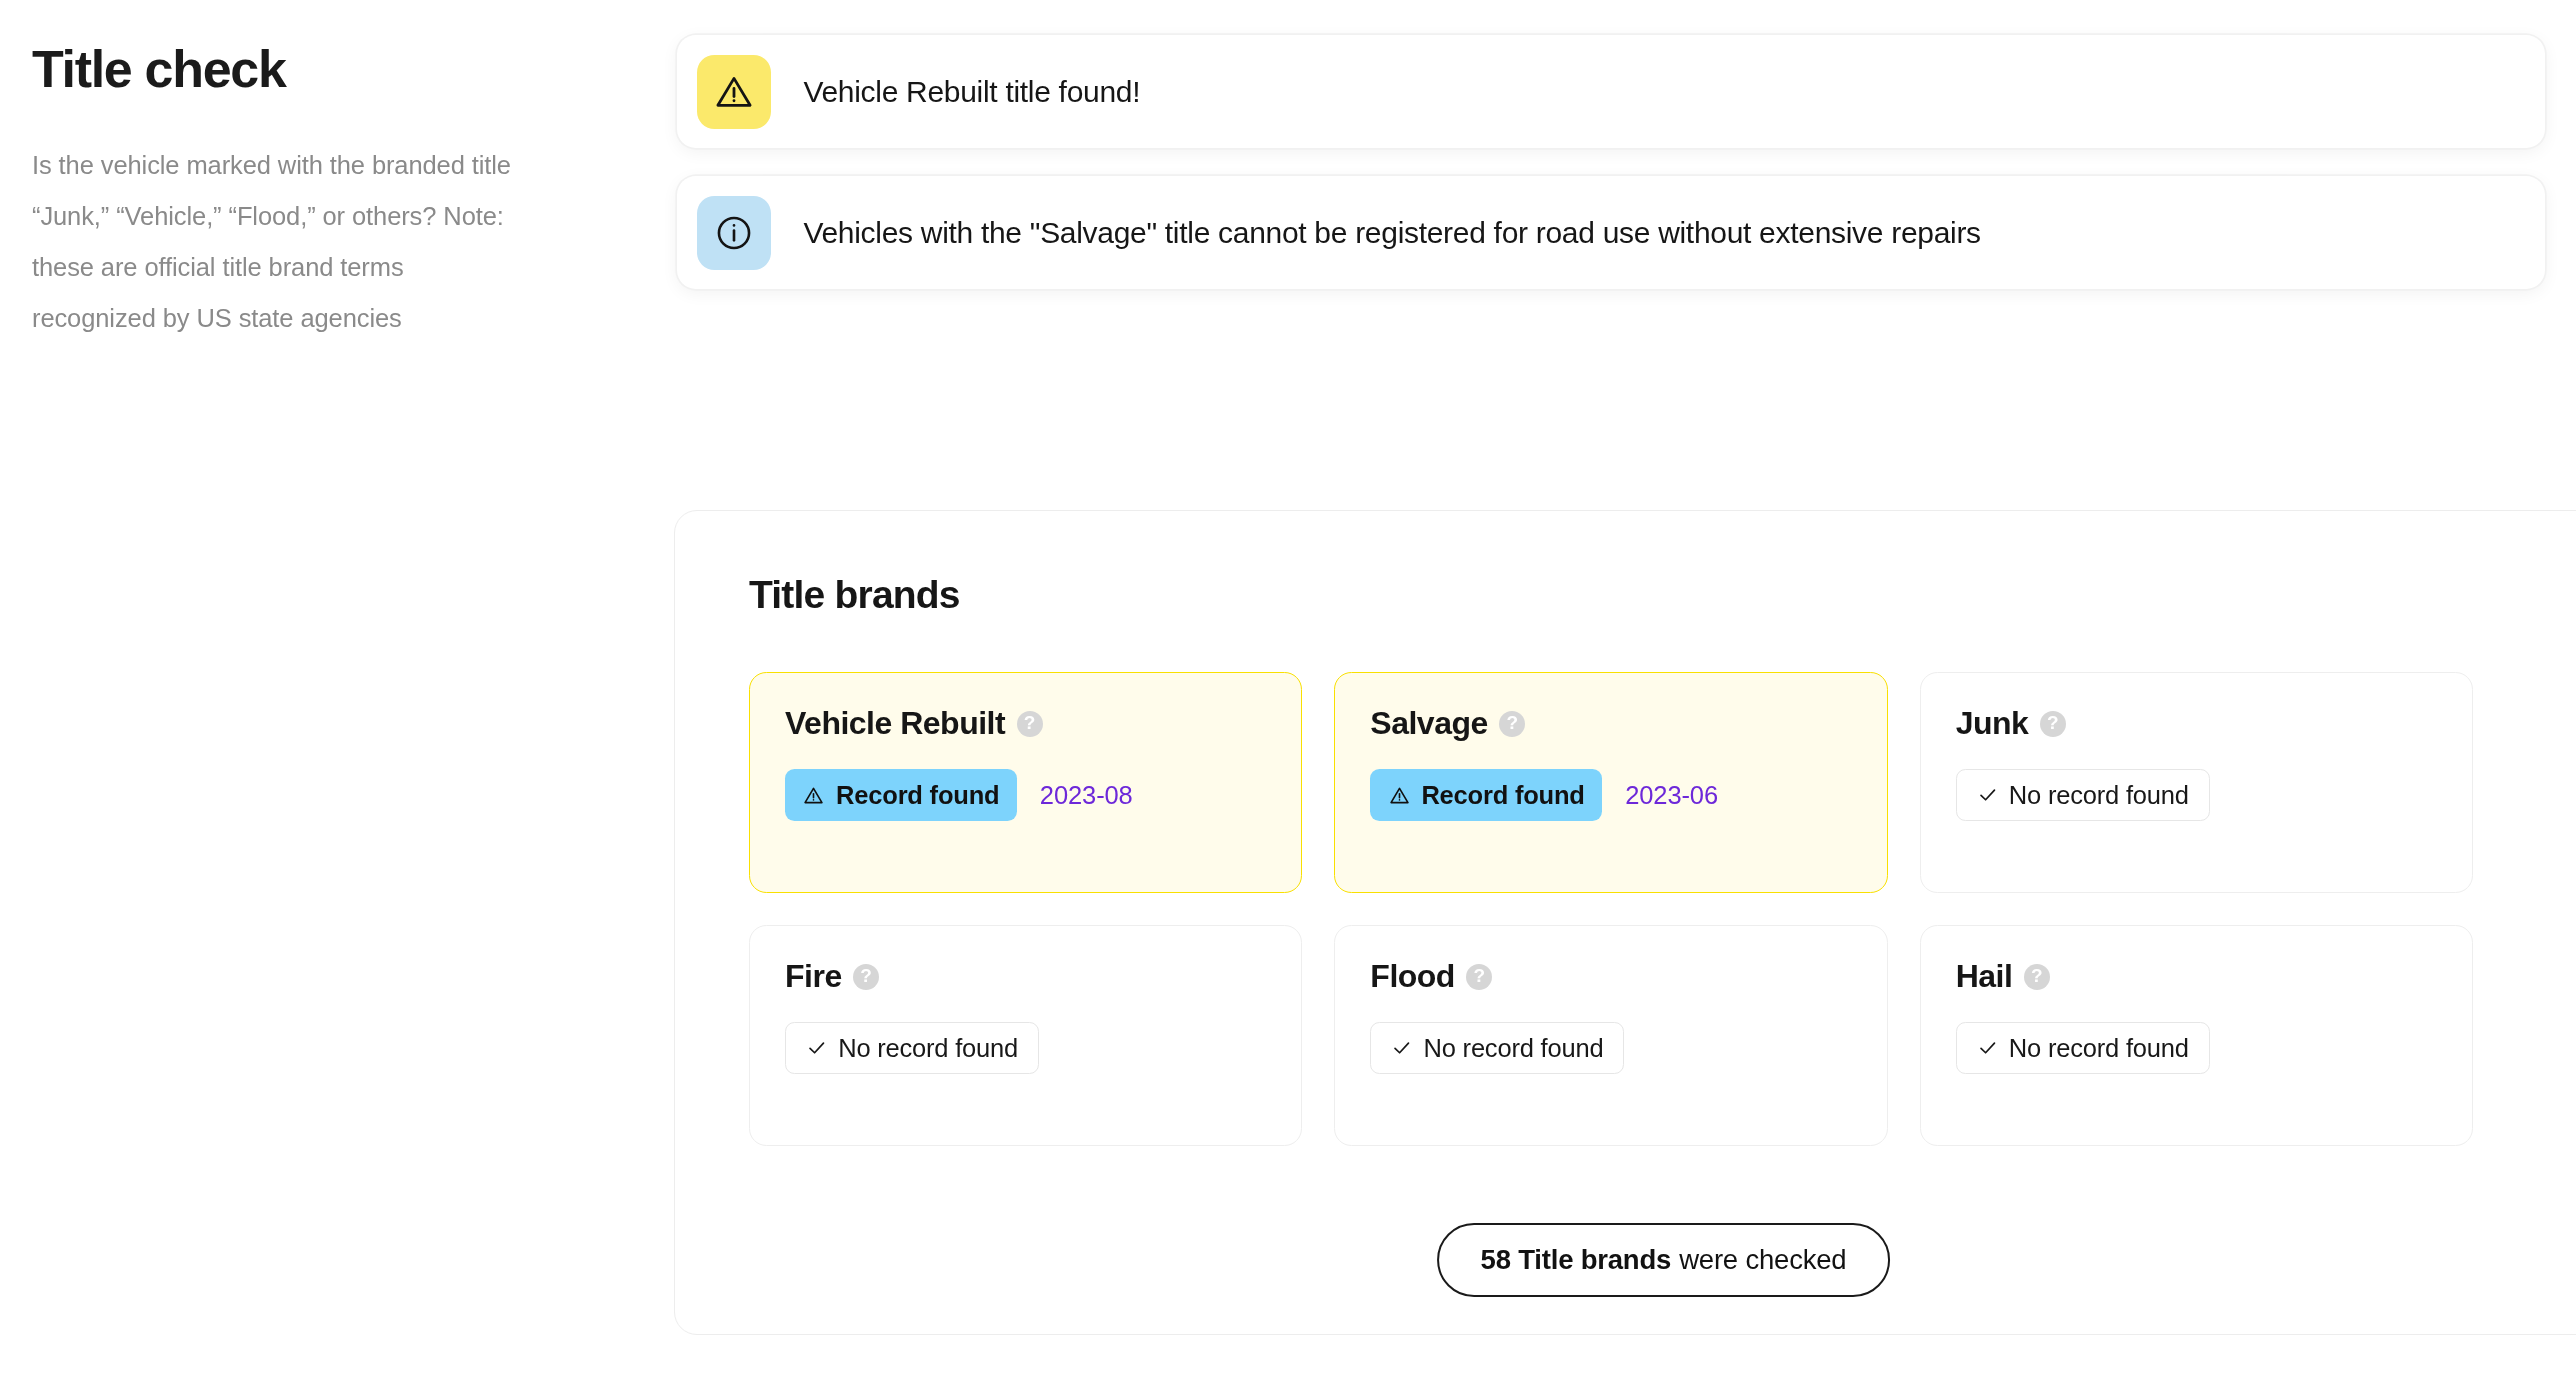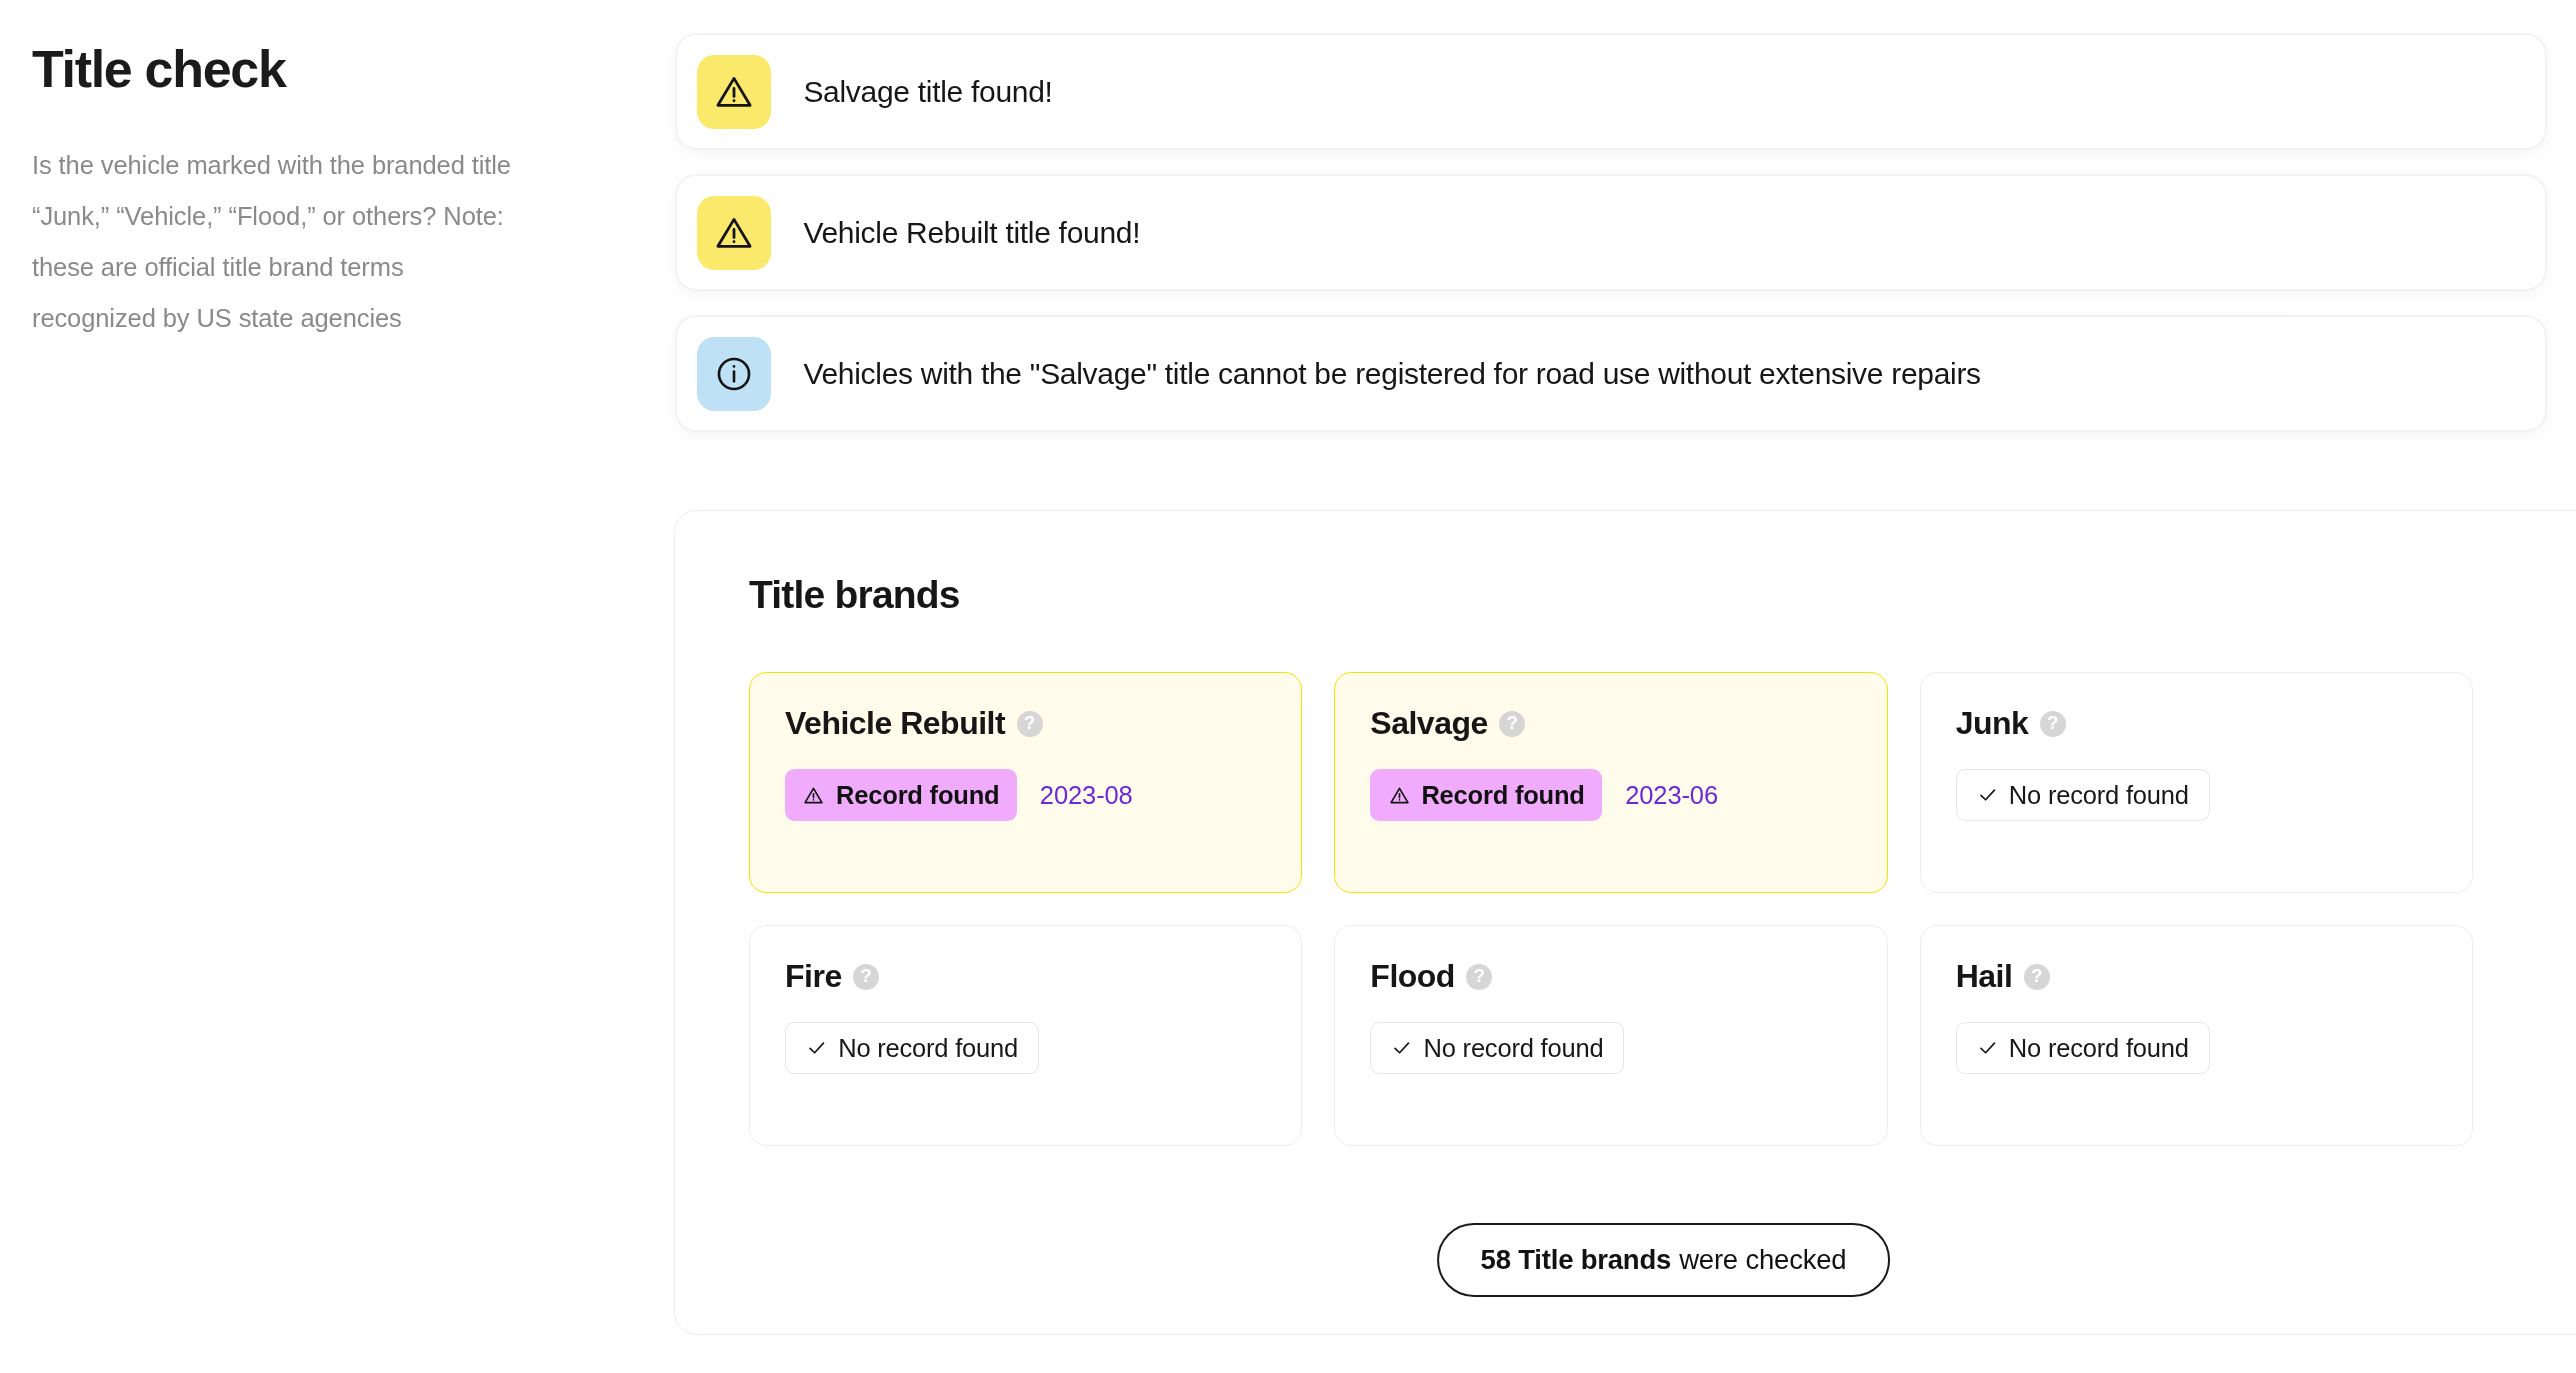--- a/index.html
+++ b/index.html
@@ -181,21 +181,21 @@
     display: inline-flex;
     align-items: center;
     gap: 10.7px;
     height: 52px;
     padding: 0 17.4px;
     border-radius: 9.4px;
     font-size: 25.5px;
     letter-spacing: -0.2px;
   }
   .badge.found {
-    background: #f0abfc;
+    background: #7dd3fc;
     color: #111111;
     font-weight: 700;
   }
   .badge.none {
     background: #ffffff;
     border: 1.7px solid #e6e6e6;
     color: #181818;
     font-weight: 400;
     padding: 0 20px;
   }
@@ -233,30 +233,20 @@
 
   <div class="left-col">
     <h1 class="page-title">Title check</h1>
     <p class="page-desc">Is the vehicle marked with the branded title “Junk,” “Vehicle,” “Flood,” or others? Note: these are official title brand terms recognized by US state agencies</p>
   </div>
 
   <div class="right-col">
 
     <div class="alert-list">
 
-      <div class="alert">
-        <span class="alert-icon warn">
-          <svg width="42" height="42" viewBox="0 0 24 24" fill="none" stroke="#141414" stroke-width="1.6" stroke-linecap="round" stroke-linejoin="round">
-            <path d="M12 4.2 L21.2 19.6 H2.8 Z"></path>
-            <line x1="12" y1="10" x2="12" y2="14.6"></line>
-            <line x1="12" y1="16.9" x2="12" y2="17.0"></line>
-          </svg>
-        </span>
-        <span class="alert-text">Salvage title found!</span>
-      </div>
 
       <div class="alert">
         <span class="alert-icon warn">
           <svg width="42" height="42" viewBox="0 0 24 24" fill="none" stroke="#141414" stroke-width="1.6" stroke-linecap="round" stroke-linejoin="round">
             <path d="M12 4.2 L21.2 19.6 H2.8 Z"></path>
             <line x1="12" y1="10" x2="12" y2="14.6"></line>
             <line x1="12" y1="16.9" x2="12" y2="17.0"></line>
           </svg>
         </span>
         <span class="alert-text">Vehicle Rebuilt title found!</span>

